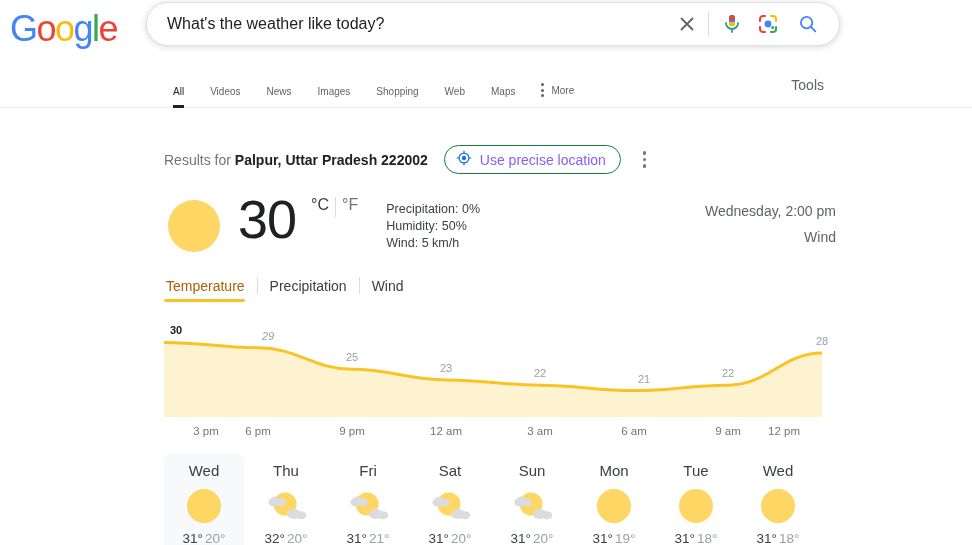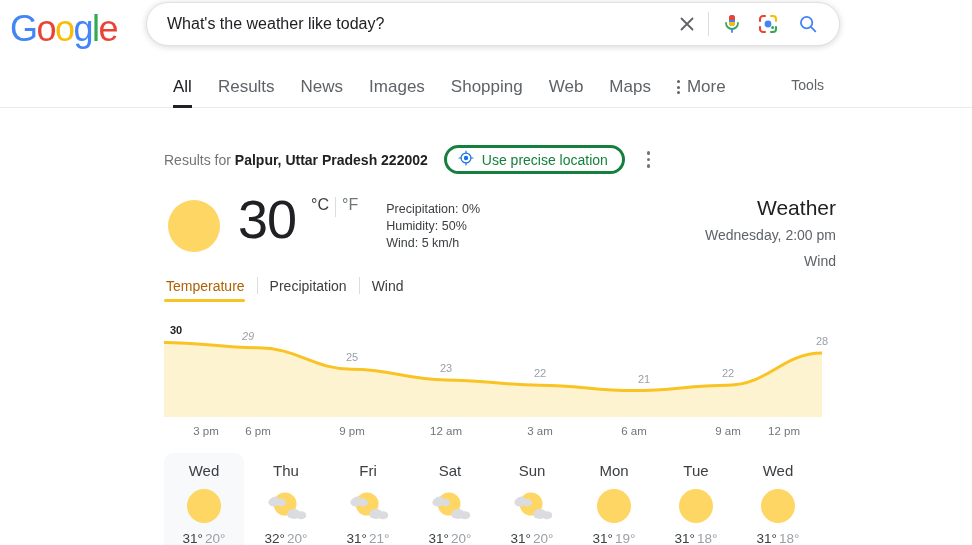--- a/index.html
+++ b/index.html
@@ -77,21 +77,21 @@
     border-bottom: 1px solid #ebebeb;
   }
   .navtabs {
     position: absolute;
     left: 160px; top: 0;
     display: flex;
     align-items: flex-end;
     height: 38px;
   }
   .navtab {
-    font-size: 17px;
+    font-size: 10px;
     color: #5f6368;
     padding: 0 13px 11px 13px;
     cursor: pointer;
     white-space: nowrap;
     position: relative;
   }
   .navtab.active { color: #202124; }
   .navtab.active::after {
     content: "";
     position: absolute;
@@ -121,23 +121,23 @@
 
   .results-line {
     display: flex; align-items: center;
     margin-top: 37px;
     gap: 16px;
   }
   .results-text { font-size: 14px; color: #70757a; white-space: nowrap; }
   .results-text b { color: #202124; font-weight: 700; }
   .precise-pill {
     display: inline-flex; align-items: center; gap: 8px;
-    border: 3px solid #15803d; border-radius: 16px;
+    border: 1px solid #15803d; border-radius: 16px;
     height: 29px; padding: 0 14px 0 11px;
-    color: #15803d; font-size: 14px;
+    color: #8b5cf6; font-size: 14px;
     cursor: pointer; background: #fff;
     white-space: nowrap;
   }
   .kebab {
     display: inline-flex; flex-direction: column;
     gap: 3px; align-items: center; cursor: pointer;
     padding: 4px 6px;
   }
   .kebab i { width: 3.5px; height: 3.5px; border-radius: 50%; background: #70757a; }
 
@@ -270,21 +270,21 @@
         <circle cx="10.5" cy="10.5" r="6.2" stroke="#4285F4" stroke-width="2" fill="none"></circle>
         <path d="M15.2 15.2 L20 20" stroke="#4285F4" stroke-width="2" stroke-linecap="round"></path>
       </svg>
     </div>
   </div>
 </div>
 
 <div class="navbar">
   <div class="navtabs">
     <div class="navtab active">All</div>
-    <div class="navtab">Results</div>
+    <div class="navtab">Videos</div>
     <div class="navtab">News</div>
     <div class="navtab">Images</div>
     <div class="navtab">Shopping</div>
     <div class="navtab">Web</div>
     <div class="navtab">Maps</div>
     <div class="navtab more">
       <span class="dots-v">
           <i></i>
           <i></i>
           <i></i>
@@ -326,42 +326,41 @@
         <span class="sep"></span>
         <span class="u">°F</span>
       </div>
       <div class="wx-stats">
         <div>Precipitation: 0%</div>
         <div>Humidity: 50%</div>
         <div>Wind: 5 km/h</div>
       </div>
 
       <div class="wx-right">
-        <div class="wx-title">Weather</div>
         <div class="wx-sub">Wednesday, 2:00 pm</div>
         <div class="wx-sub">Wind</div>
       </div>
     </div>
 
     <div class="metric-tabs">
       <div class="mtab active">Temperature</div>
       <div class="mtab-div"></div>
       <div class="mtab">Precipitation</div>
       <div class="mtab-div"></div>
       <div class="mtab">Wind</div>
     </div>
 
     <div class="chart-wrap">
       <svg width="658" height="96" viewBox="0 0 658 96">
         <path id="chart-area" fill="#FDF3D1" d="M 0.00 21.42 C 39.48 21.42, 54.52 26.77, 94.00 26.77 C 133.48 26.77, 148.52 48.18, 188.00 48.18 C 227.48 48.18, 242.52 58.88, 282.00 58.88 C 321.48 58.88, 336.52 64.23, 376.00 64.23 C 415.48 64.23, 430.52 69.58, 470.00 69.58 C 509.48 69.58, 524.52 64.23, 564.00 64.23 C 603.48 64.23, 618.52 32.12, 658.00 32.12 L 658 96 L 0 96 Z"></path>
         <path id="chart-line" fill="none" stroke="#F9C323" stroke-width="3" stroke-linejoin="round" stroke-linecap="round" d="M 0.00 21.42 C 39.48 21.42, 54.52 26.77, 94.00 26.77 C 133.48 26.77, 148.52 48.18, 188.00 48.18 C 227.48 48.18, 242.52 58.88, 282.00 58.88 C 321.48 58.88, 336.52 64.23, 376.00 64.23 C 415.48 64.23, 430.52 69.58, 470.00 69.58 C 509.48 69.58, 524.52 64.23, 564.00 64.23 C 603.48 64.23, 618.52 32.12, 658.00 32.12"></path>
       </svg>
       <div class="chart-labels" id="chart-labels">
           <div class="clabel first" style="left: 12px; top: 15.4211px;">30</div>
-          <div class="clabel" style="left: 84px; top: 20.7719px; font-style: italic;">29</div>
+          <div class="clabel" style="left: 104px; top: 20.7719px; font-style: italic;">29</div>
           <div class="clabel" style="left: 188px; top: 42.1754px;">25</div>
           <div class="clabel" style="left: 282px; top: 52.8772px;">23</div>
           <div class="clabel" style="left: 376px; top: 58.2281px;">22</div>
           <div class="clabel" style="left: 480px; top: 63.5789px;">21</div>
           <div class="clabel" style="left: 564px; top: 58.2281px;">22</div>
           <div class="clabel" style="left: 658px; top: 26.1228px;">28</div>
         </div>
     </div>
 
     <div class="time-axis" id="time-axis">

